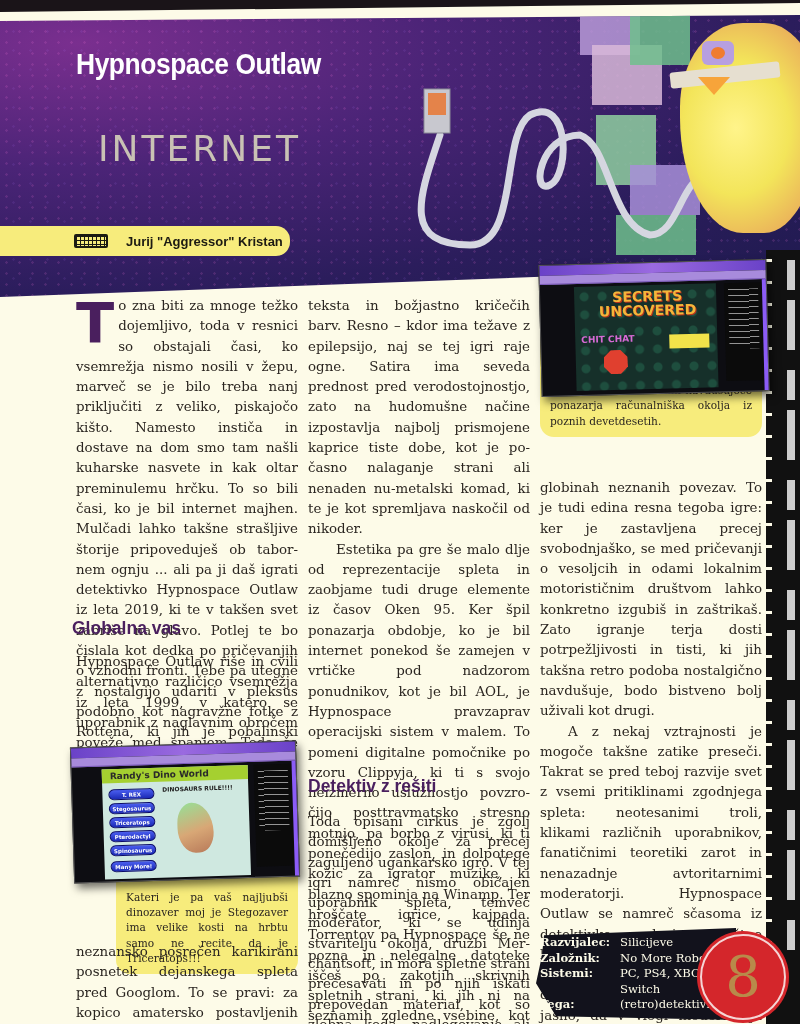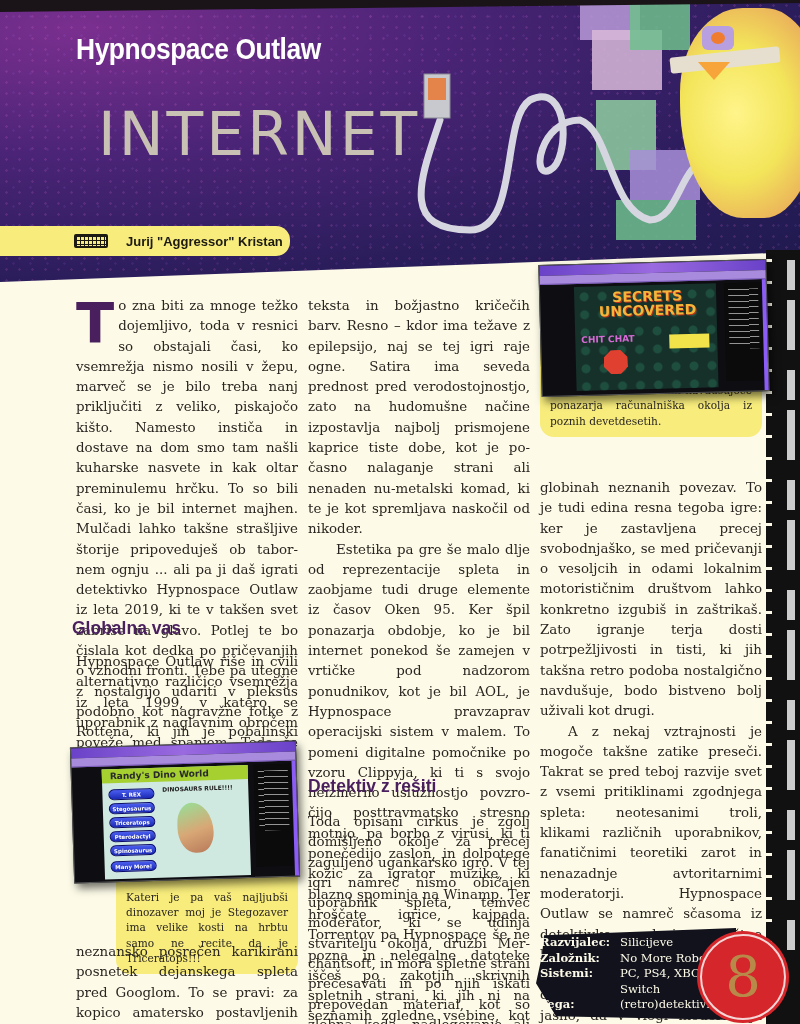--- a/index.html
+++ b/index.html
@@ -1,40 +1,40 @@
 <!DOCTYPE html>
 <html><head>
 <meta charset="utf-8">
 <style>
   * { box-sizing: border-box; margin: 0; padding: 0; }
   html, body { width: 800px; height: 1024px; overflow: hidden; background: #fdfbe8; }
   body { position: relative; font-family: "DejaVu Serif", "Liberation Serif", serif; color: #2a2520; }
 
   
   .banner {
-    position: absolute; left: 0; top: 0; width: 800px; height: 282px;
+    position: absolute; left: 0; top: 15px; width: 800px; height: 282px;
     background: radial-gradient(ellipse at 10% 10%, #7a2f8f 0%, #4b2477 35%, #2b1d5c 70%, #1e1a4e 100%);
     clip-path: polygon(0 6px, 800px 0, 800px 252px, 0 282px);
     overflow: hidden;
   }
   .banner-top-strip { position: absolute; left: 0; top: 0; width: 800px; height: 12px; background: #1a1418; clip-path: polygon(0 0, 800px 0, 800px 3px, 0 12px); }
   .speckle { position: absolute; inset: 0;
     background-image:
       radial-gradient(circle, rgba(255,120,220,0.25) 1px, transparent 1.5px),
       radial-gradient(circle, rgba(180,120,255,0.18) 1px, transparent 1.5px);
     background-size: 13px 11px, 17px 19px; background-position: 0 0, 5px 7px; opacity: .6; }
 
   .game-title {
     position: absolute; left: 76px; top: 32px;
     font-family: "Liberation Sans", sans-serif; font-weight: 700; font-size: 30px;
     color: #ffffff; letter-spacing: -0.5px; transform: scaleX(0.88); transform-origin: left;
   }
   .headline {
     position: absolute; left: 98px; top: 105px; width: 300px;
-    font-family: "DejaVu Sans", sans-serif; font-size: 60px; line-height: 58px;
+    font-family: "DejaVu Sans", sans-serif; font-size: 36px; line-height: 58px;
     color: #c9c2b4; letter-spacing: 3px; font-weight: 400;
   }
   .headline span { display: block; }
 
   .author-bar {
     position: absolute; left: 0; top: 226px; width: 290px; height: 30px;
     background: #f7ec7c; border-radius: 0 14px 14px 0;
     display: flex; align-items: center; padding-left: 74px;
   }
   .keyboard-icon { width: 34px; height: 14px; margin-right: 18px; border: 2px solid #1c1a12; border-radius: 2px;

